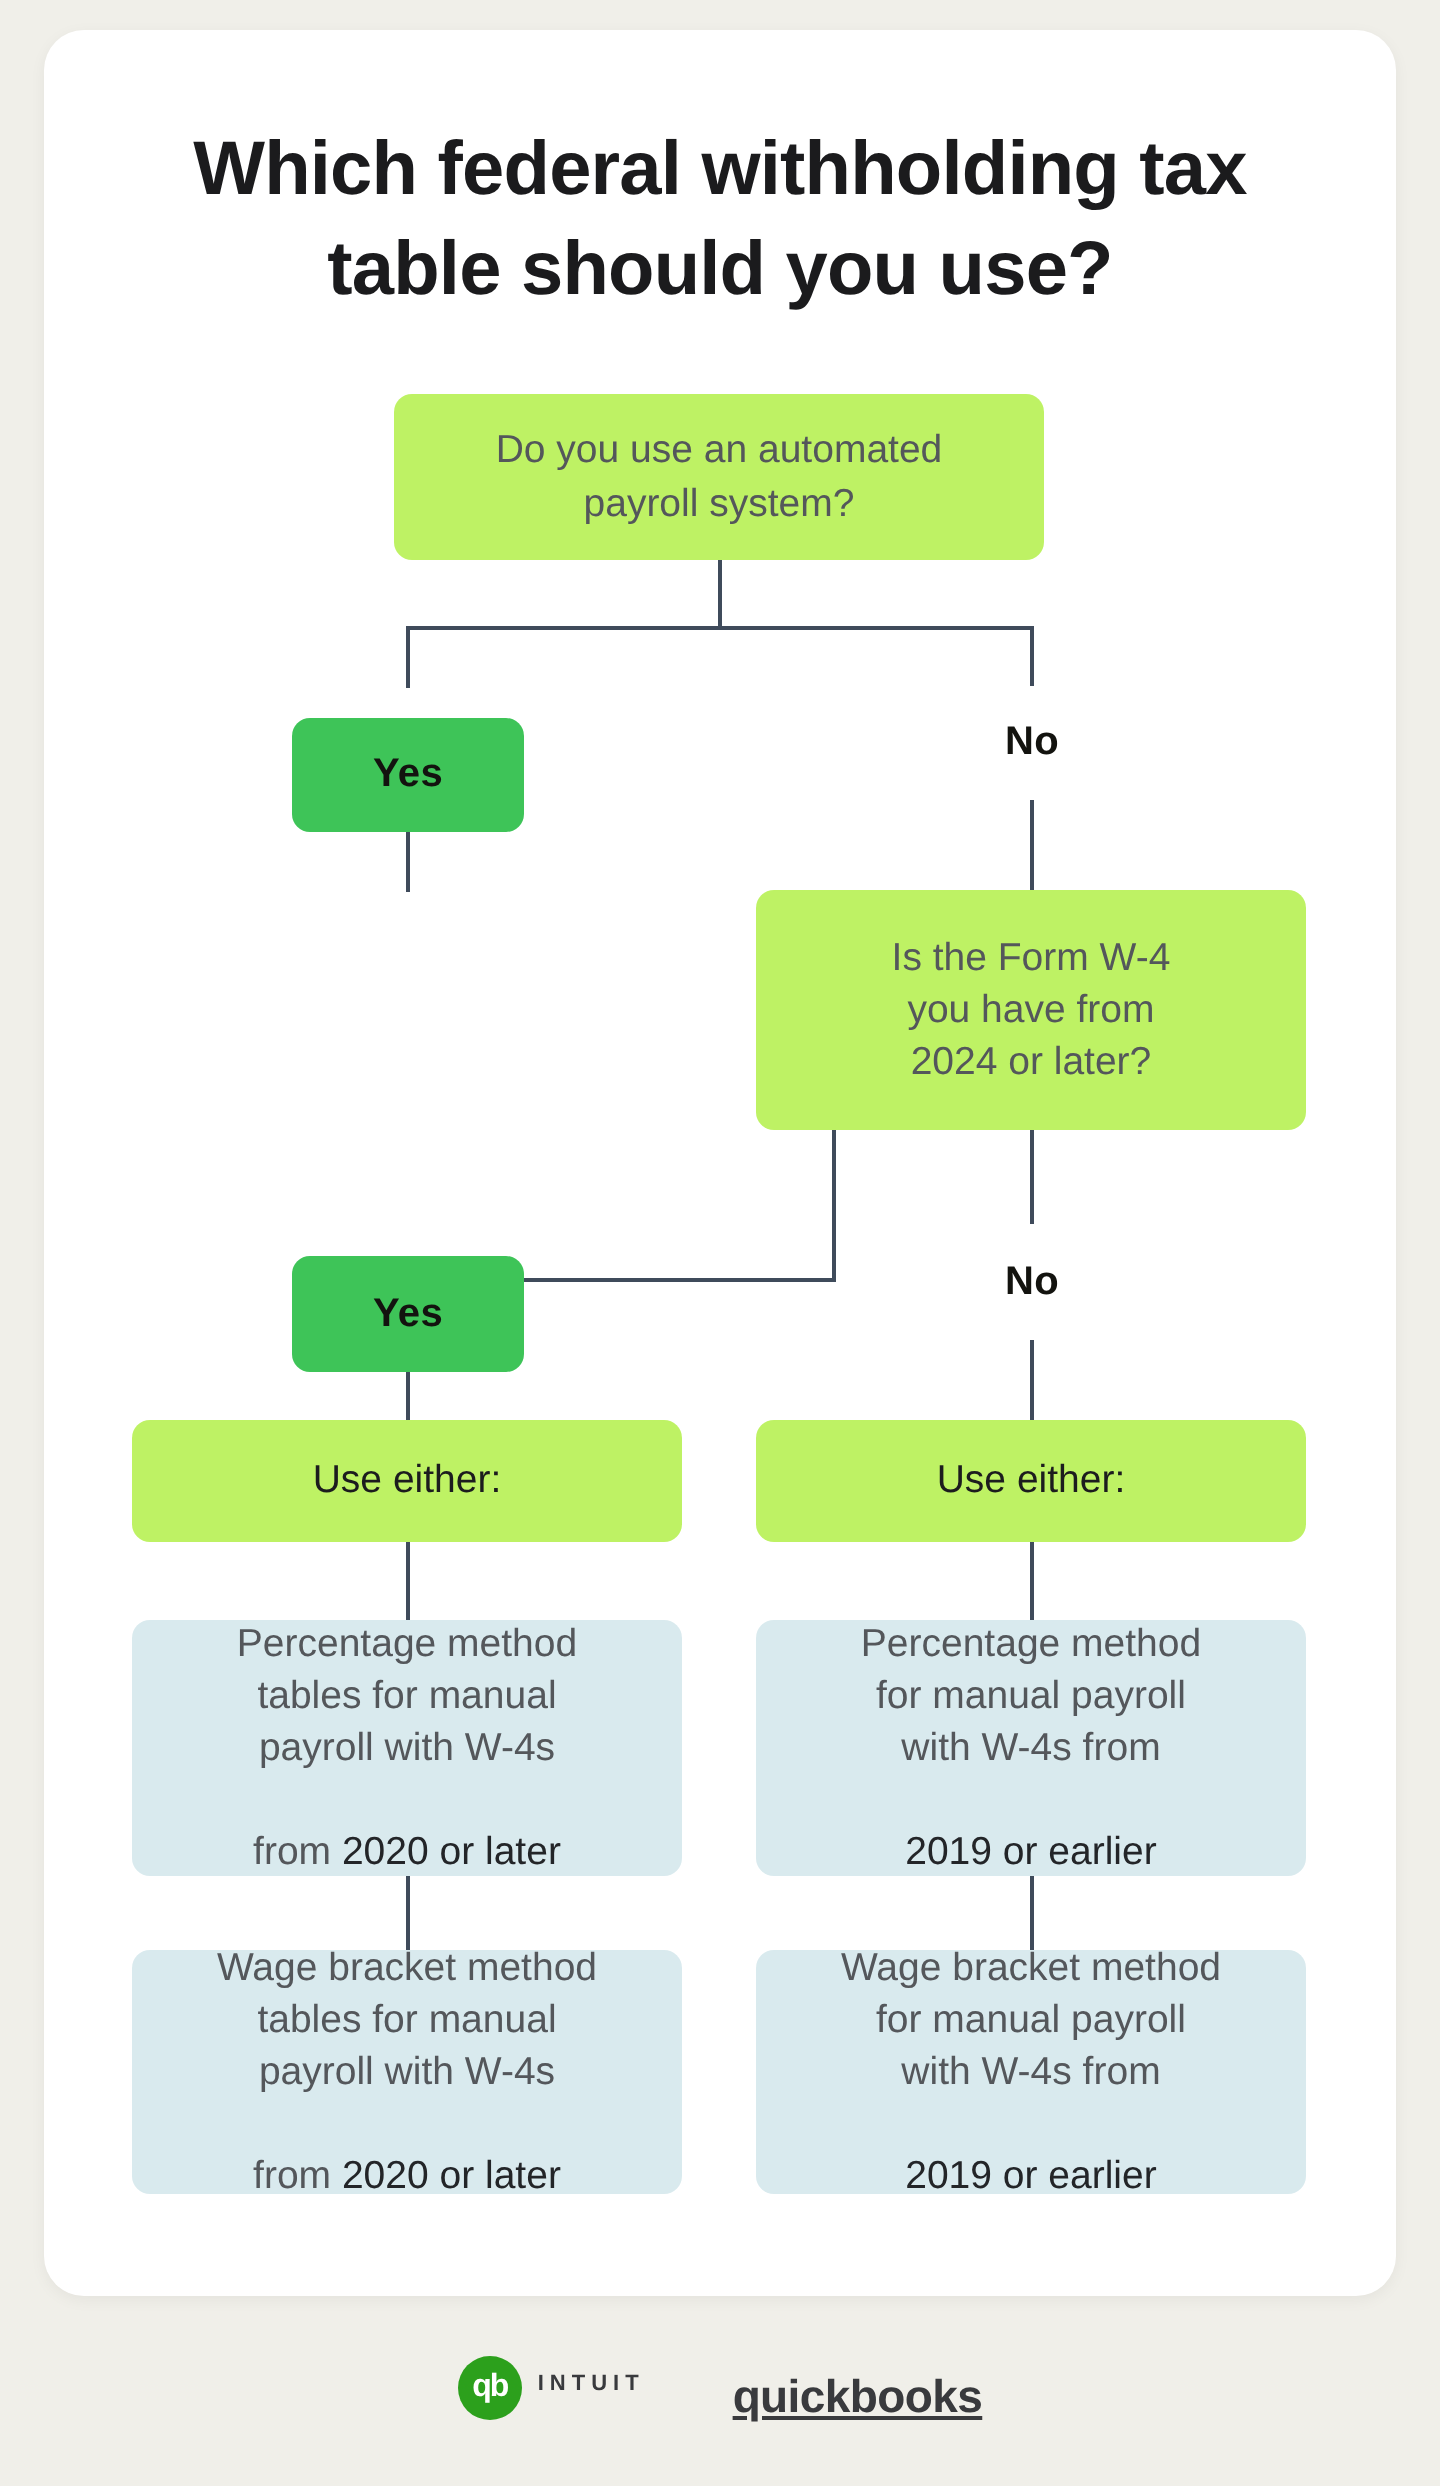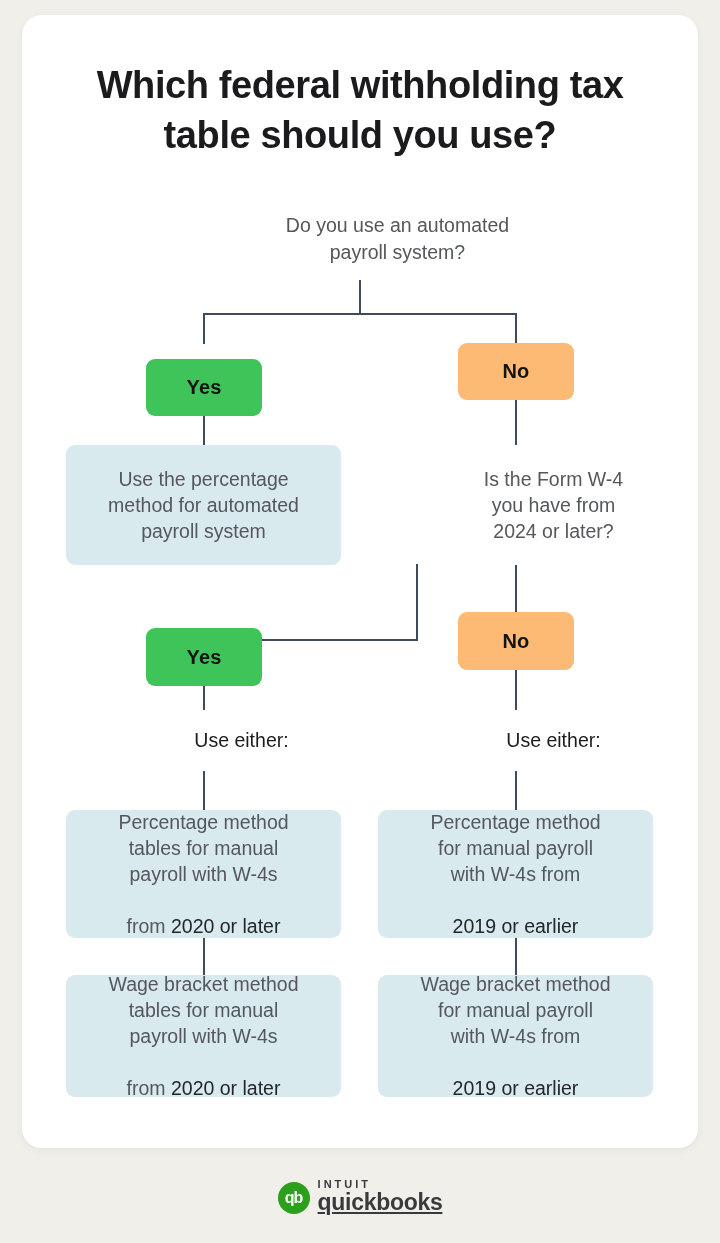--- a/index.html
+++ b/index.html
@@ -36,24 +36,24 @@
     white-space: pre-line;
   }
   .box {
     position: absolute;
     border-radius: 9px;
     display: flex;
     align-items: center;
     justify-content: center;
     text-align: center;
   }
-  .gray { background: #ffffff; margin-left: 38px; }
+  .gray { background: #bef264; }
   .blue { background: #d9eaee; }
   .green { background: #3ec458; margin-top: 16px; }
-  .orange { background: #fdba74; }
+  .orange { background: #ffffff; }
   .btxt {
     font-size: 19.5px;
     line-height: 1.34;
     color: #54575b;
     white-space: pre-line;
   }
   .blk { display: block; white-space: pre-line; text-align: center; }
   .blk2 { display: block; }
   .btxt b, .blk2 b { font-weight: 400; color: #232528; }
   .yesno {
@@ -85,21 +85,21 @@
     border-radius: 50%;
     background: #2ca01c;
     color: #ffffff;
     display: flex;
     align-items: center;
     justify-content: center;
     font-size: 16px;
     font-weight: 800;
     letter-spacing: -1px;
   }
-  .brand-col { display: flex; flex-direction: column; justify-content: center; }
+  .brand-col { display: flex; justify-content: center; gap: 44px; }
   .brand-top {
     font-size: 11px;
     font-weight: 700;
     letter-spacing: 3px;
     color: #393a3d;
     line-height: 1.1;
   }
   .brand-bottom {
     font-size: 23px;
     font-weight: 700;
@@ -139,25 +139,20 @@
 payroll system?</div>
   </div>
 
   <div class="box green" style="left:146px; top:343px; width:116px; height:57px;">
     <div class="yesno">Yes</div>
   </div>
   <div class="box orange" style="left:458px; top:343px; width:116px; height:57px;">
     <div class="yesno">No</div>
   </div>
 
-  <div class="box blue" style="left:66px; top:445px; width:275px; height:120px;">
-    <div class="btxt">Use the percentage
-method for automated
-payroll system</div>
-  </div>
   <div class="box gray" style="left:378px; top:445px; width:275px; height:120px;">
     <div class="btxt">Is the Form W-4
 you have from
 2024 or later?</div>
   </div>
 
   <div class="box green" style="left:146px; top:612px; width:116px; height:58px;">
     <div class="yesno">Yes</div>
   </div>
   <div class="box orange" style="left:458px; top:612px; width:116px; height:58px;">

